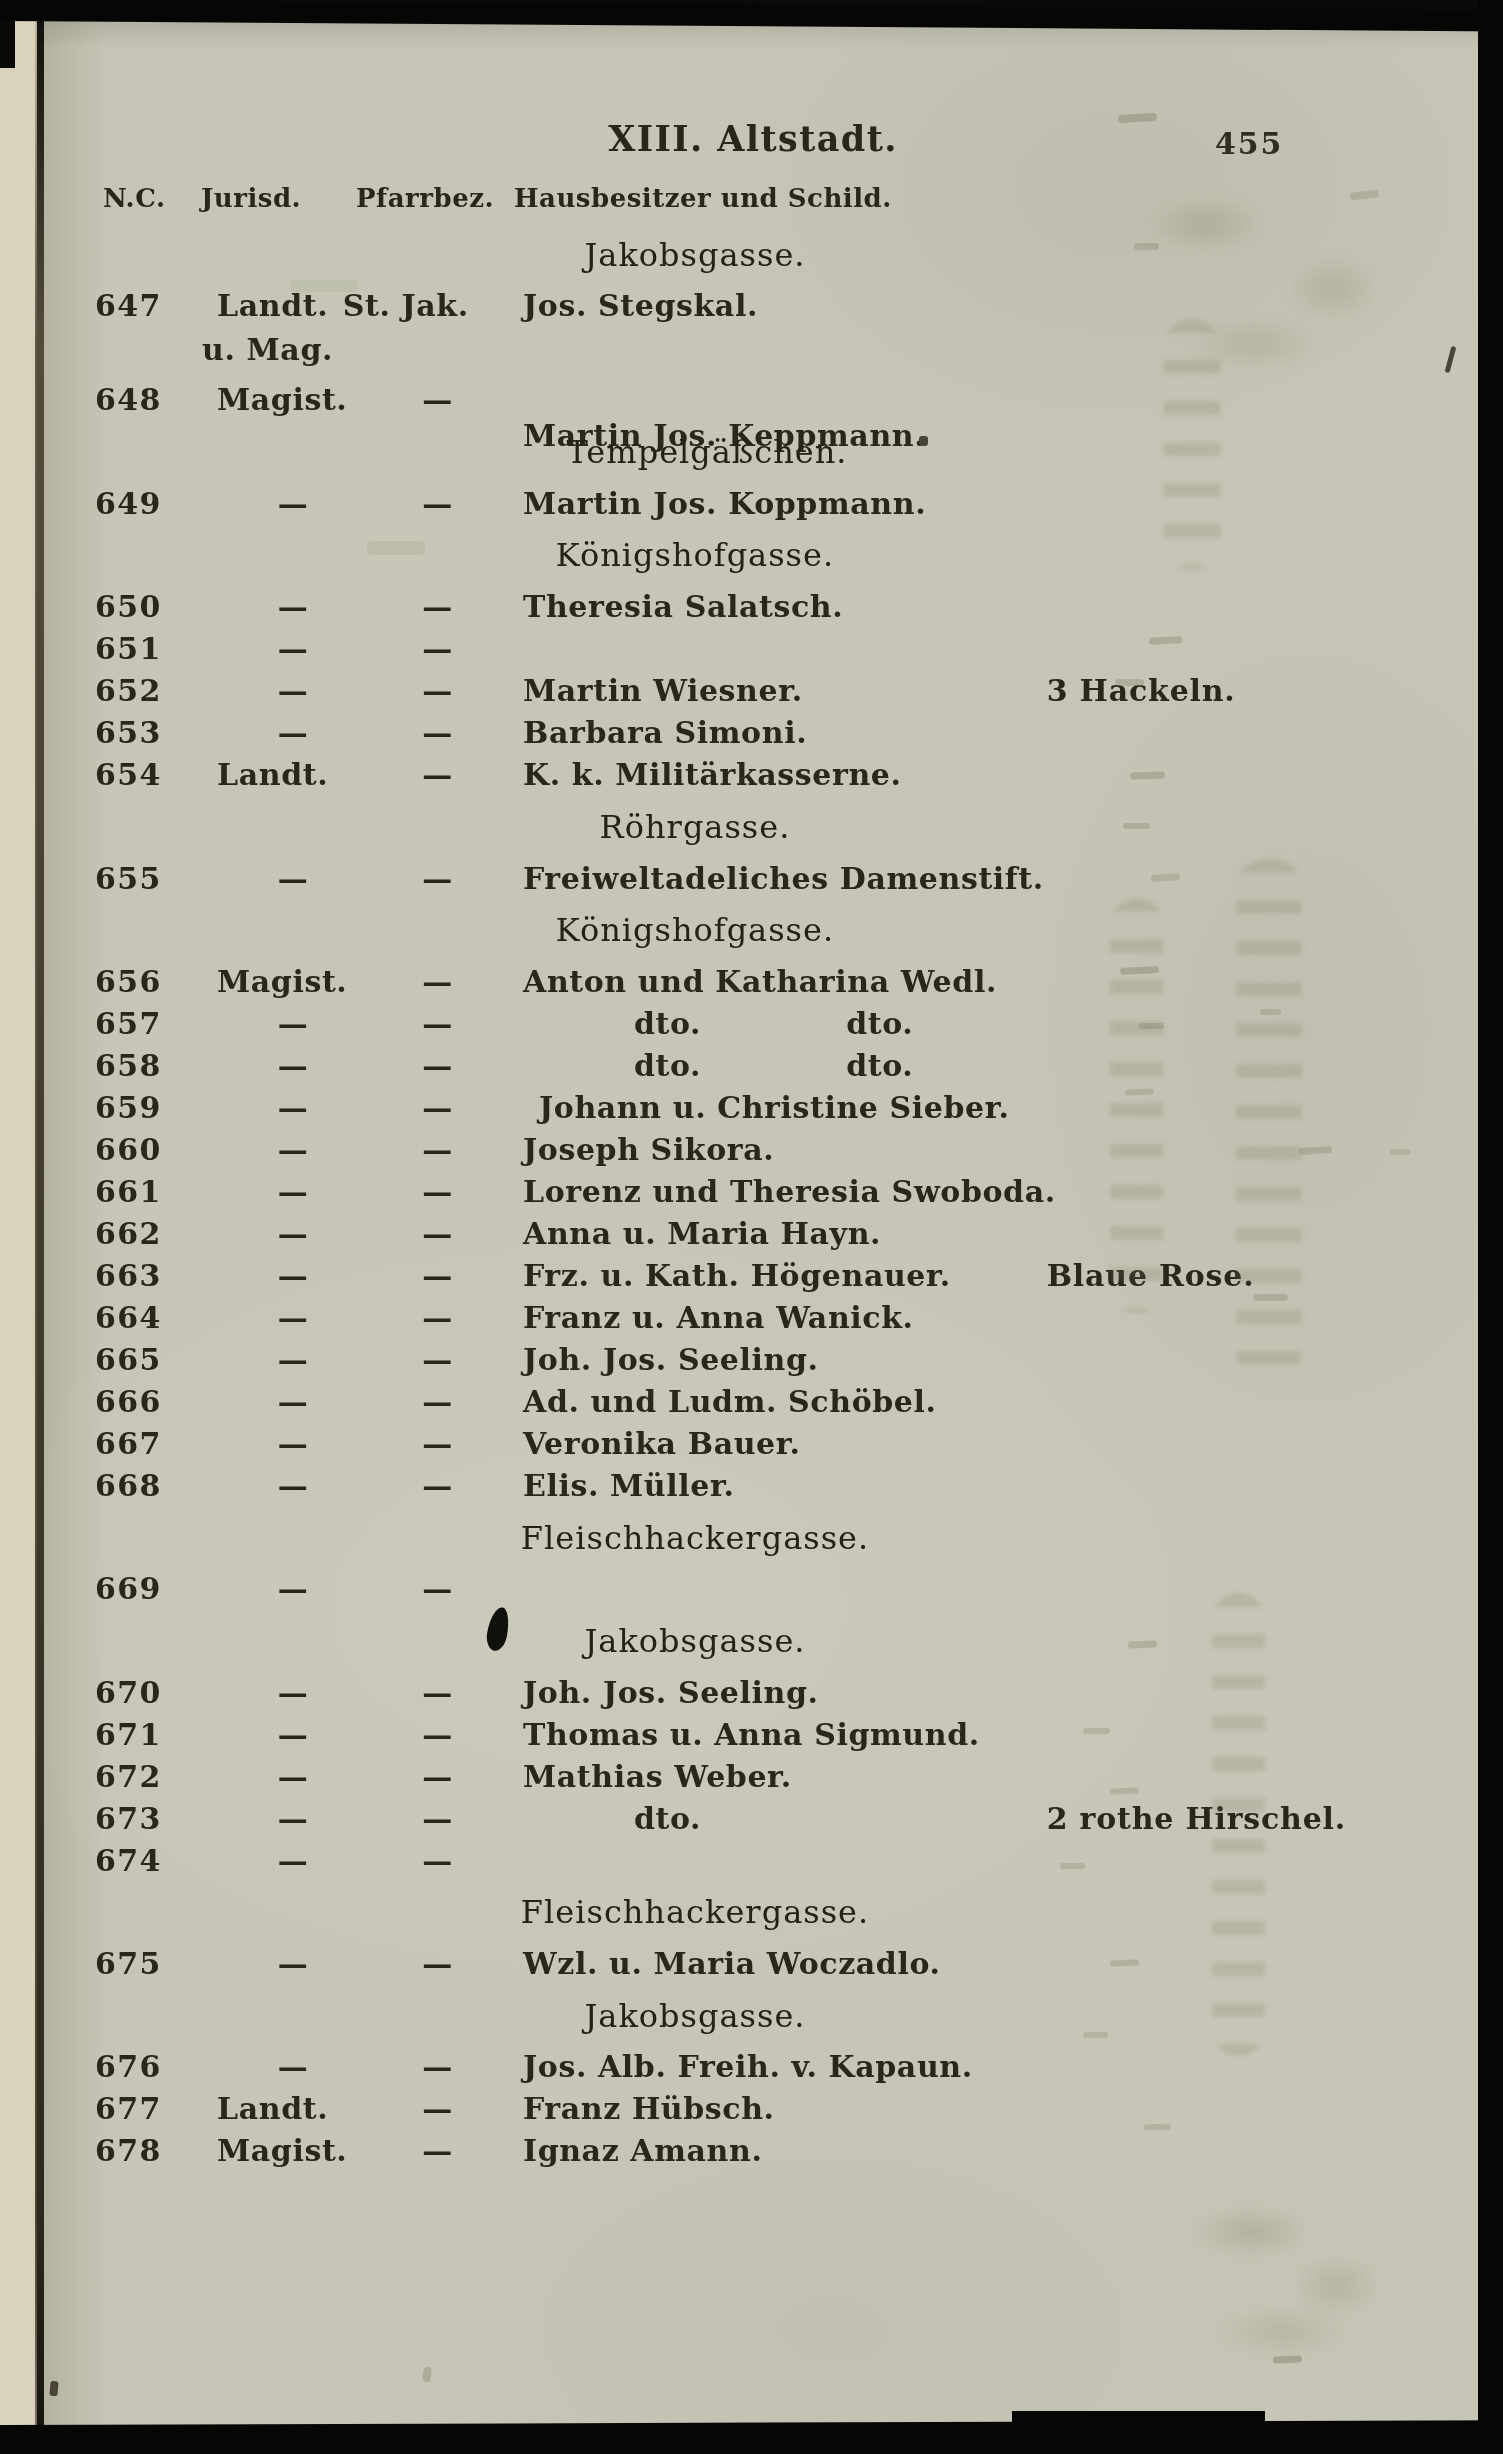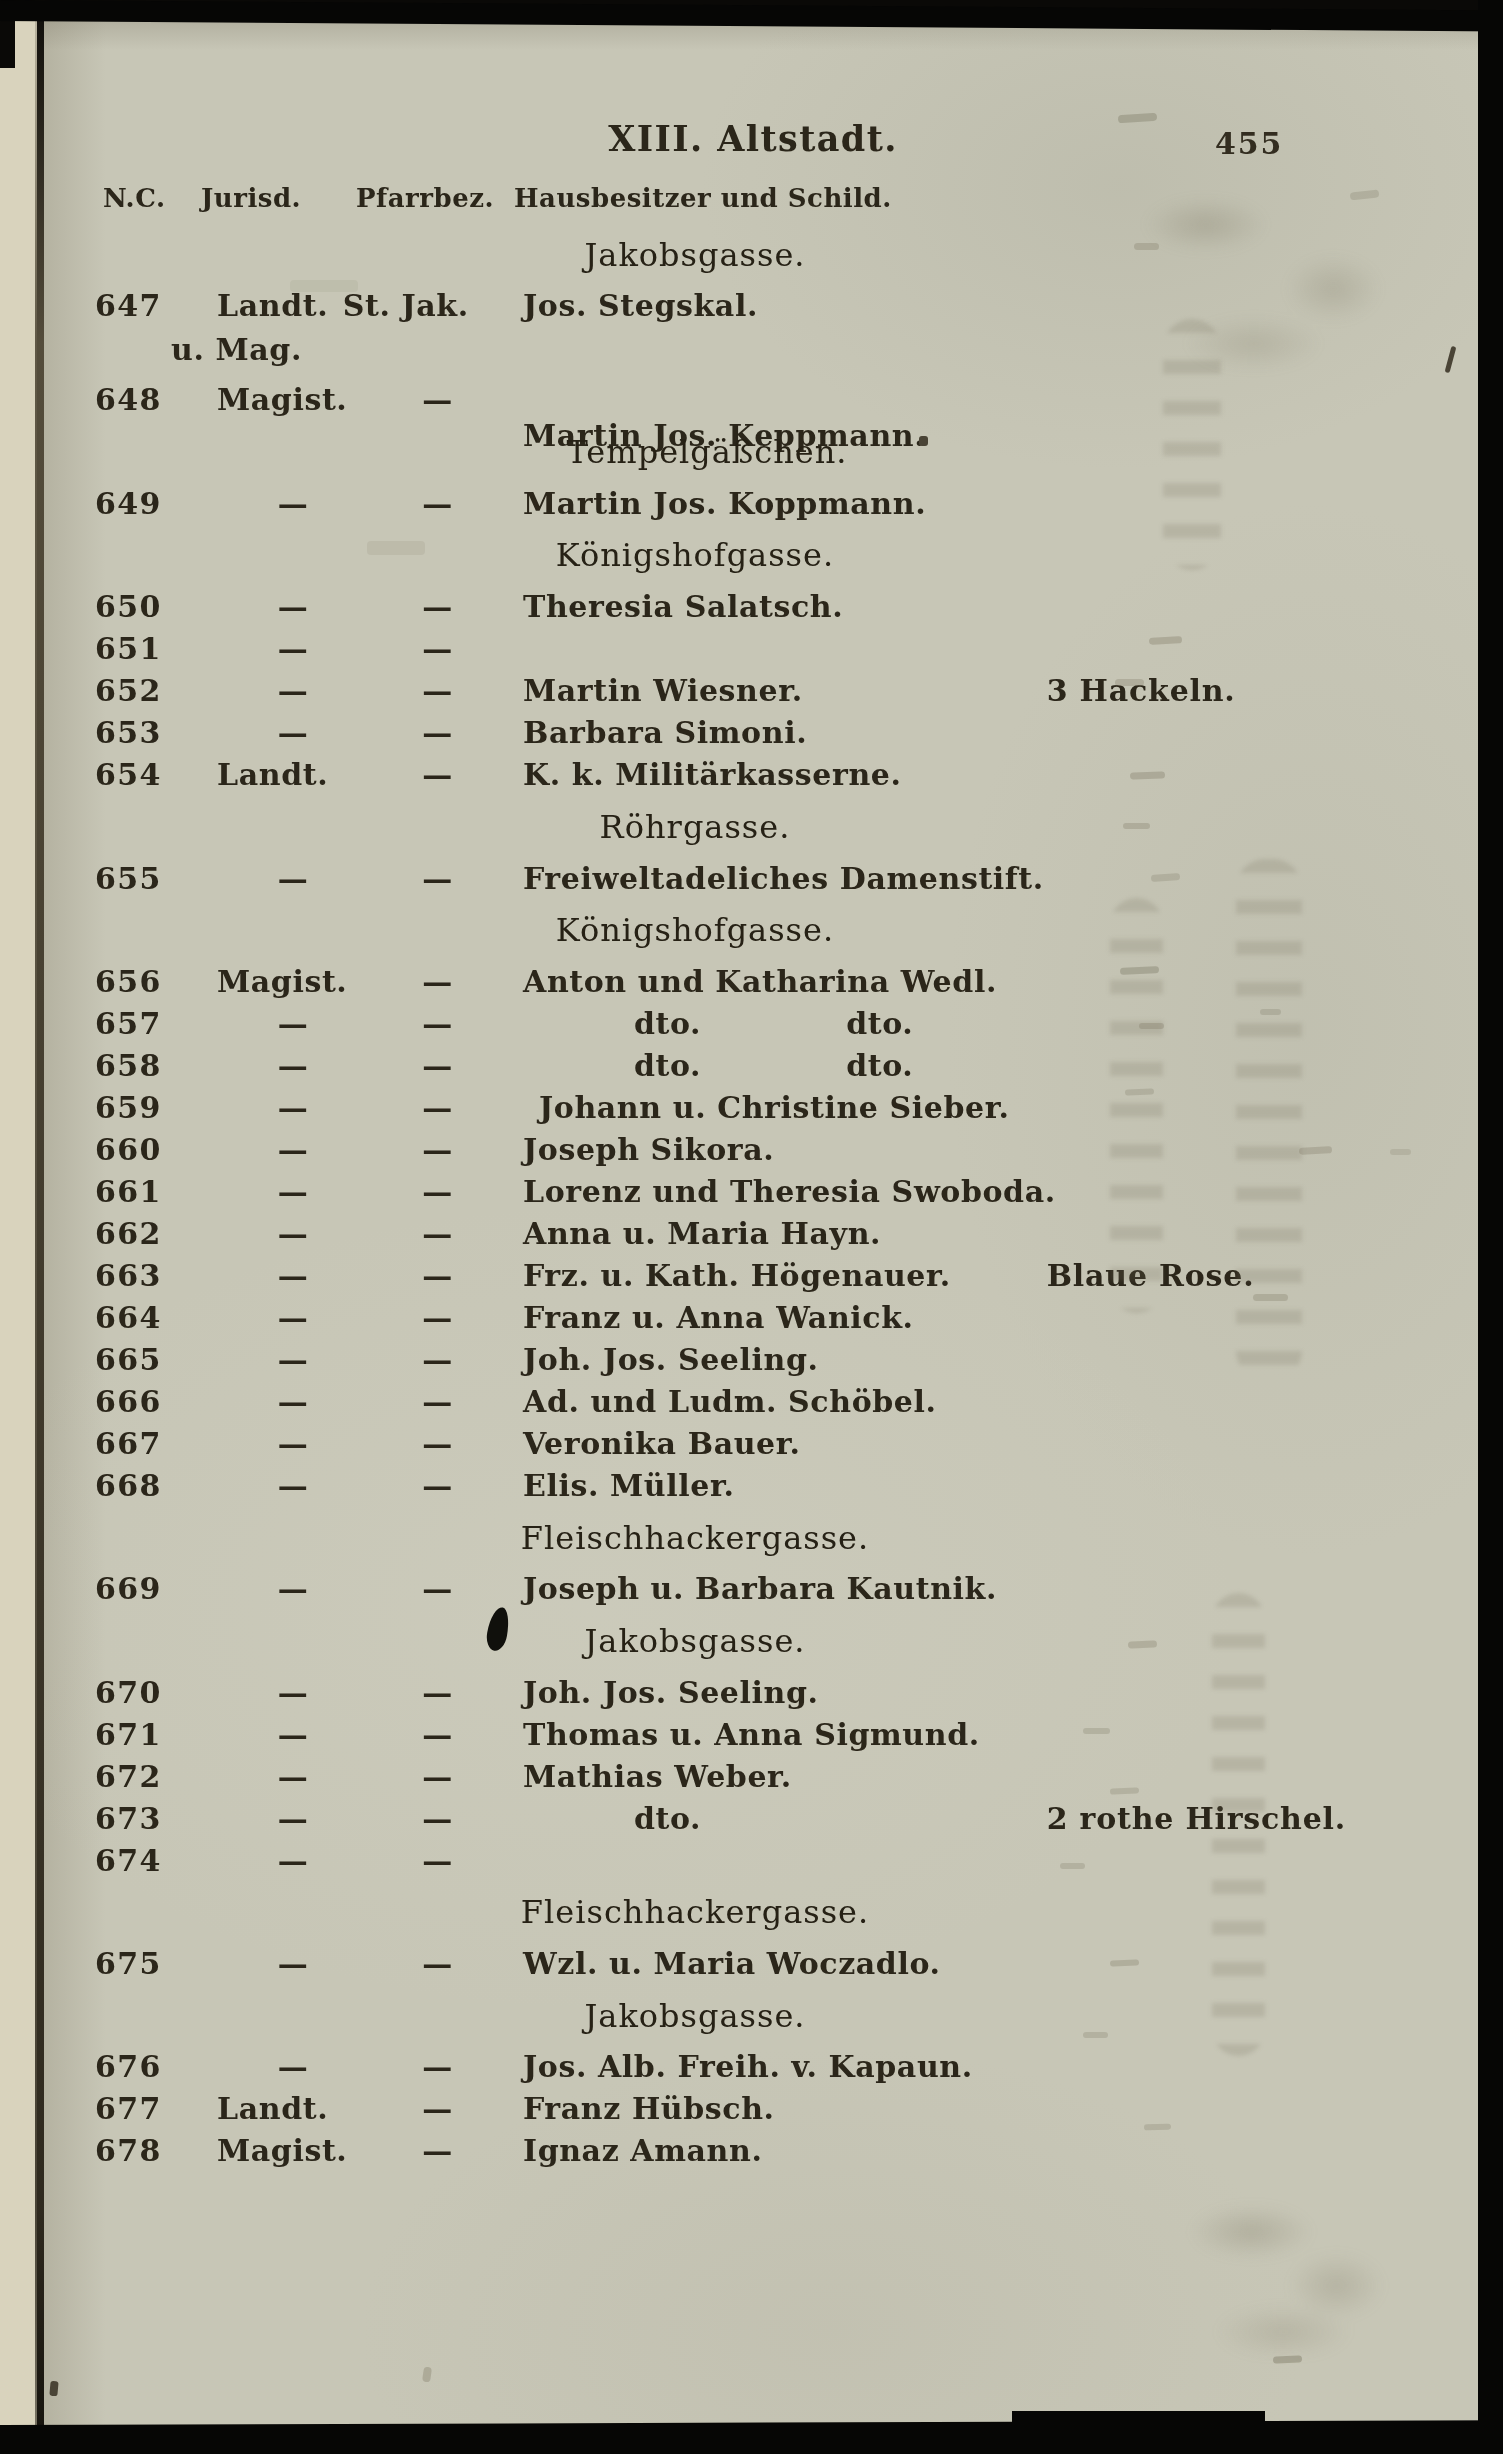--- a/index.html
+++ b/index.html
@@ -43,21 +43,21 @@
   .entries{position:absolute;top:224px;left:0;width:1439px;}
   .street-heading{height:42px;line-height:42px;margin:9.7px 0;width:1390px;text-align:center;
     font-size:32px;font-weight:400;letter-spacing:1px;color:#262115;}
   .entry-row{display:grid;grid-template-columns:103px 138px 156px 550px 1fr;
     padding-left:92px;height:42px;font-size:30px;font-weight:700;letter-spacing:0.6px;}
   .entry-row.tall{height:94px;}
   .cell{line-height:42px;white-space:nowrap;}
   .num{padding-left:2.9px;letter-spacing:1.4px;}
   .jur-text{padding-left:22px;}
   .jur-dash{text-align:center;padding-left:58px;}
-  .jur2{line-height:46px;margin-left:-68px;padding-left:22px;}
+  .jur2{line-height:46px;margin-left:-68px;padding-left:22px;text-align:right;}
   .pfr-text{padding-left:9.7px;}
   .pfr-dash{text-align:center;padding-left:53px;}
   .own{padding-left:34px;}
   .own .owner-indent{margin-left:111px;}
   .own .owner2{margin-left:145px;}
   .sch{padding-left:7.7px;letter-spacing:0.8px;}
   
   .speck{position:absolute;background:#86826e;border-radius:3.9px;}
   .smudge{position:absolute;border-radius:29px;filter:blur(1.9px);
     background:repeating-linear-gradient(180deg, rgba(118,113,93,.20) 0 13.5px, rgba(0,0,0,0) 13.5px 41px);}
@@ -297,21 +297,20 @@
         <div class="cell own"><div class="" style="display: inline-block;">Elis. Müller.</div></div>
         <div class="cell sch"></div>
       </div>
       <div class="street-heading"><div class="" style="display: inline;">Fleischhackergasse.</div></div>
       <div class="entry-row">
         <div class="cell num">669</div>
         <div class="cell jur-dash">
           <div class="" style="display: block;">—</div>
         </div>
         <div class="cell pfr-dash">—</div>
-        <div class="cell own"><div class="" style="display: inline-block;">Joseph u. Barbara Kautnik.</div></div>
         <div class="cell sch"></div>
       </div>
       <div class="street-heading"><div class="" style="display: inline;">Jakobsgasse.</div></div>
       <div class="entry-row">
         <div class="cell num">670</div>
         <div class="cell jur-dash">
           <div class="" style="display: block;">—</div>
         </div>
         <div class="cell pfr-dash">—</div>
         <div class="cell own"><div class="" style="display: inline-block;">Joh. Jos. Seeling.</div></div>

